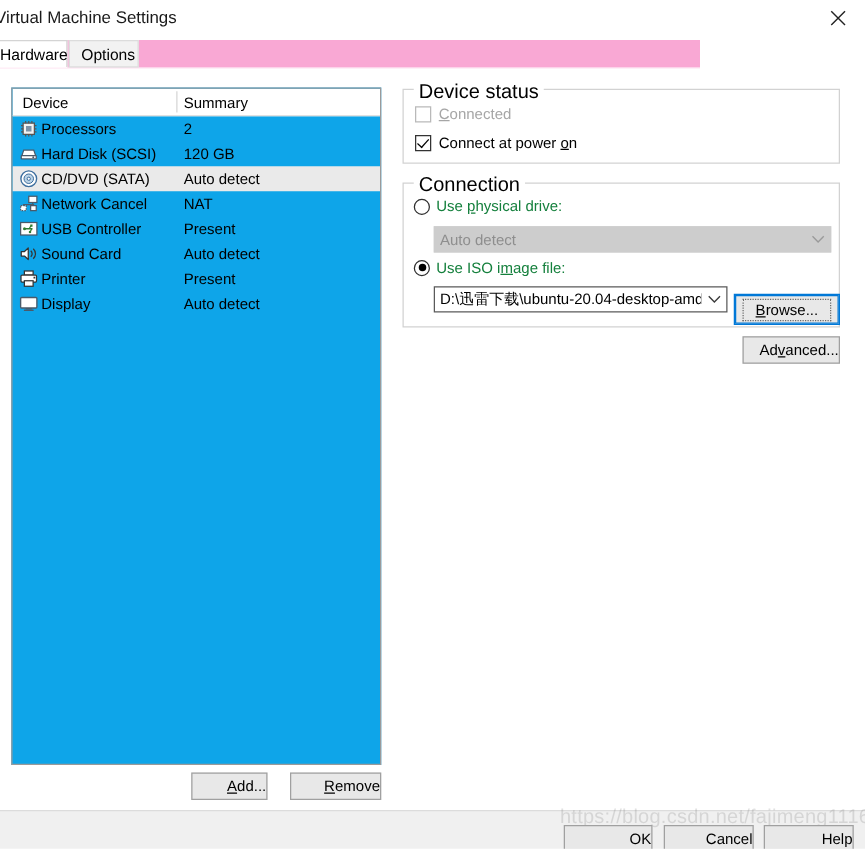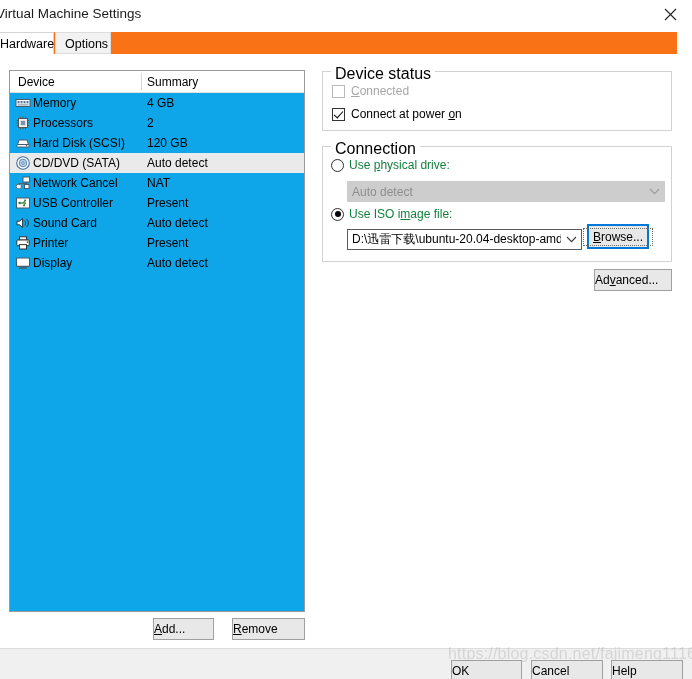--- a/index.html
+++ b/index.html
@@ -40,22 +40,22 @@
     align-items: center;
     justify-content: center;
     cursor: default;
   }
   #close-button svg { display: block; }
 
   
   #tabstrip {
     position: absolute;
     left: 0; top: 32px;
-    width: 677px; height: 22px;
-    background: #f97316;
+    width: 560px; height: 22px;
+    background: #f9a8d4;
     border-bottom: 1px solid #ffffff;
   }
   .tab {
     position: absolute;
     top: 0;
     height: 22px;
     line-height: 22px;
     padding: 0 9px;
     font-size: 12.5px;
     box-sizing: border-box;
@@ -130,21 +130,21 @@
     border: 1px solid #a0a0a0;
     box-sizing: border-box;
     font-family: "Liberation Sans", "DejaVu Sans", sans-serif;
     font-size: 12px;
     color: #000;
     text-align: center;
     cursor: default;
     padding: 0;
     display: flex;
     align-items: center;
-    justify-content: flex-start;
+    justify-content: flex-end;
     white-space: nowrap;
   }
   #add-button    { position: absolute; left: 153px; top: 618px; width: 61px; height: 22px; }
   #remove-button { position: absolute; left: 232px; top: 618px; width: 73px; height: 22px; }
 
   
   .groupbox {
     position: absolute;
     border: 1px solid #d2d2d2;
     box-sizing: border-box;
@@ -247,22 +247,22 @@
   #iso-path-combo {
     left: 347px; top: 229px; width: 235px; height: 21px;
     background: #ffffff;
     border: 1px solid #5a5a5a;
   }
   #iso-path-combo .combo-text { color: #000; }
 
   
   #browse-button {
     position: absolute;
-    left: 588px; top: 225px;
-    width: 60px; height: 23px;
+    left: 588px; top: 236px;
+    width: 83px; height: 23px;
     background: #e8e8e8;
     border: 1px solid #0078d7;
     box-shadow: 0 0 0 1px #0078d7;
     box-sizing: border-box;
     display: flex;
     align-items: center;
     justify-content: center;
     font-size: 12px;
     cursor: default;
   }
@@ -325,34 +325,20 @@
 </div>
 
 <div id="device-list">
 
   <div id="device-header">
     <div class="col-device">Device</div>
     <div class="divider"></div>
     <div class="col-summary">Summary</div>
   </div>
 
-  <div class="device-row">
-    <span class="dev-icon">
-      <svg width="16" height="16" viewBox="0 0 16 16">
-        <rect x="1" y="4.5" width="14" height="7" fill="#ffffff" stroke="#4a5a6a" stroke-width="1"></rect>
-        <rect x="2.5" y="6" width="2" height="2.4" fill="#5b7a99"></rect>
-        <rect x="5.5" y="6" width="2" height="2.4" fill="#5b7a99"></rect>
-        <rect x="8.5" y="6" width="2" height="2.4" fill="#5b7a99"></rect>
-        <rect x="11.5" y="6" width="2" height="2.4" fill="#5b7a99"></rect>
-        <rect x="2.5" y="9.3" width="11" height="1.2" fill="#8a9aa8"></rect>
-      </svg>
-    </span>
-    <span class="dev-name">Memory</span>
-    <span class="dev-summary">4 GB</span>
-  </div>
 
   <div class="device-row">
     <span class="dev-icon">
       <svg width="16" height="16" viewBox="0 0 16 16">
         <rect x="3.5" y="3.5" width="9" height="9" fill="#f2f2f2" stroke="#555" stroke-width="1"></rect>
         <rect x="5.8" y="5.8" width="4.4" height="4.4" fill="#7d93a8"></rect>
         <g stroke="#555" stroke-width="1">
           <line x1="5.5" y1="1.8" x2="5.5" y2="3.5"></line>
             <line x1="8" y1="1.8" x2="8" y2="3.5"></line>
             <line x1="10.5" y1="1.8" x2="10.5" y2="3.5"></line>

